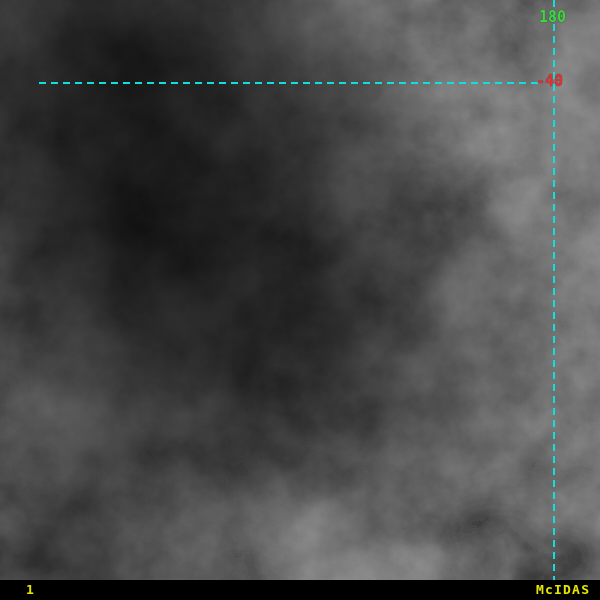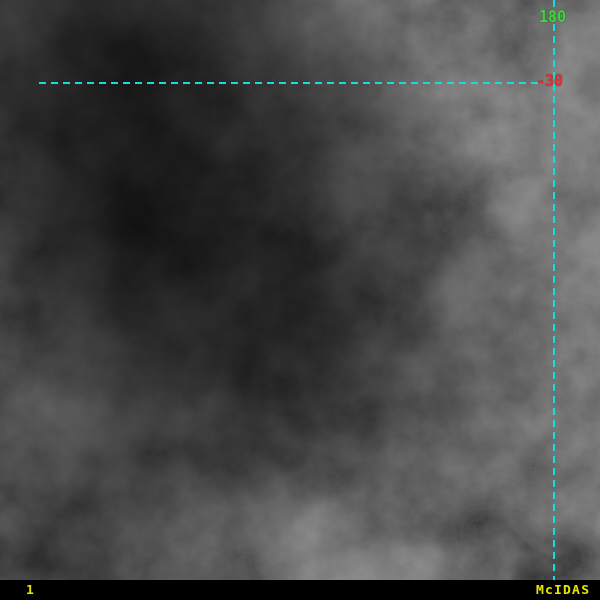--- a/index.html
+++ b/index.html
@@ -110,20 +110,20 @@
       </defs>
       <rect width="600" height="600" filter="url(#bigClouds)"></rect>
       <rect class="noise-fine" width="600" height="600" filter="url(#fineClouds)"></rect>
     </svg>
     <div class="sat-shade"></div>
   </div>
 
   <div class="lat-line" style="--line-color: #12dede;"></div>
   <div class="lon-line" style="--line-color: #12dede;"></div>
   <div class="geo-label lon-label" style="--label-color: #3cd73c;">180</div>
-  <div class="geo-label lat-label" style="--label-color: #e03232;">-30</div>
+  <div class="geo-label lat-label" style="--label-color: #e03232;">-40</div>
 
   <div class="status-bar" style="background: rgb(0, 0, 0);">
     <span class="frame-number" style="--fg: #e6e600;">1</span>
     <span class="brand-label" style="--fg: #e6e600;">McIDAS</span>
   </div>
 
 </div>
 
 </body></html>

